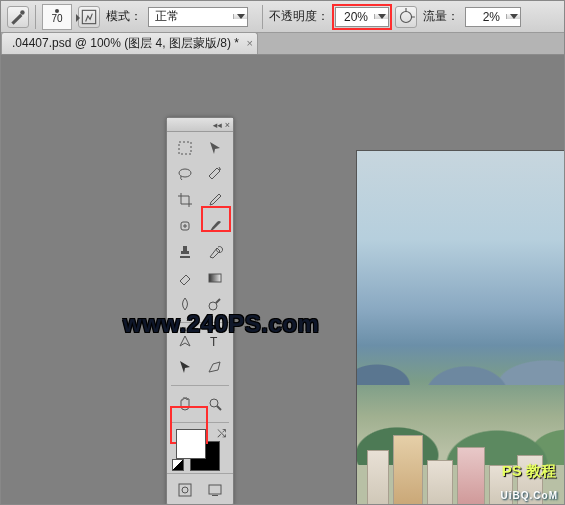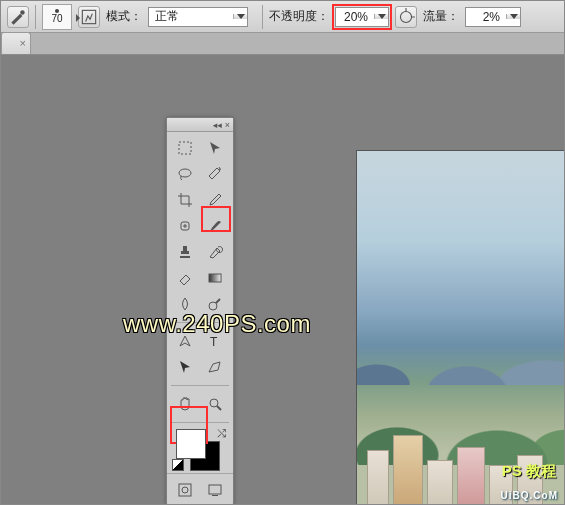--- a/index.html
+++ b/index.html
@@ -40,21 +40,21 @@
   .tool{width:28px;height:24px;border:1px solid transparent;display:flex;align-items:center;justify-content:center;cursor:pointer;position:relative;border-radius:2px}
   .tool svg{width:18px;height:18px}
   .tdiv{height:1px;background:#a5a5a5;margin:2px 4px}
   .colorwell{position:relative;width:56px;height:44px;margin:4px auto 2px}
   .fg{position:absolute;left:4px;top:2px;width:30px;height:30px;background:#fff;border:1px solid #555;z-index:2}
   .bgc{position:absolute;left:18px;top:14px;width:30px;height:30px;background:#000;border:1px solid #555}
   .swap{position:absolute;right:2px;top:0;font-size:11px;color:#333}
   .mini{position:absolute;left:0;bottom:0;width:12px;height:12px;border:1px solid #555;background:linear-gradient(135deg,#fff 49%,#000 50%)}
   .bottomrow{display:flex;gap:2px;padding:4px;border-top:1px solid #a5a5a5}
   
-  .watermark{position:absolute;left:122px;top:255px;font-size:24px;font-weight:normal;color:#fef9c3;text-shadow:1px 1px 0 #000,-1px -1px 0 #000,1px -1px 0 #000,-1px 1px 0 #000;letter-spacing:0.5px;z-index:5}
+  .watermark{position:absolute;left:122px;top:255px;font-size:24px;font-weight:bold;color:#0f172a;text-shadow:1px 1px 0 #000,-1px -1px 0 #000,1px -1px 0 #000,-1px 1px 0 #000;letter-spacing:0.5px;z-index:5}
   
   .photo{position:absolute;right:0;top:95px;width:208px;height:355px;border:1px solid #555;border-right:none;border-bottom:none;background:linear-gradient(#c7d6de 0%,#b6cfdd 25%,#89a8c1 45%,#6b8fa8 55%,#7c9d88 65%,#a0b090 75%,#b8c0a5 85%);overflow:hidden}
   .mountains{position:absolute;bottom:120px;left:-20px;width:260px;height:120px;background:
      radial-gradient(80px 50px at 40px 120px,#5a7690 40%,transparent 42%),
      radial-gradient(100px 70px at 130px 130px,#6d88a0 40%,transparent 42%),
      radial-gradient(120px 60px at 210px 120px,#7e96ab 40%,transparent 42%)}
   .hills{position:absolute;bottom:40px;left:-10px;width:260px;height:130px;background:
      radial-gradient(90px 60px at 50px 120px,#4d7a55 45%,transparent 47%),
      radial-gradient(110px 75px at 150px 130px,#5c8960 45%,transparent 47%),
      radial-gradient(80px 55px at 220px 120px,#6a9566 45%,transparent 47%)}
@@ -119,20 +119,21 @@
   <div class="combo" style="width:56px">
     <span style="flex:1;text-align:right">2%</span>
     <div class="dd">
         <div class="tri-down"></div>
       </div>
   </div>
 </div>
 
 <div class="tabstrip">
   <div class="tab">
+    <span>.04407.psd @ 100% (图层 4, 图层蒙版/8) *</span>
     <span class="x">×</span>
   </div>
 </div>
 
 <div class="workspace">
 
   <div class="toolpanel">
     <div class="tp-head">
       <span>◂◂</span>
       <span>×</span>

